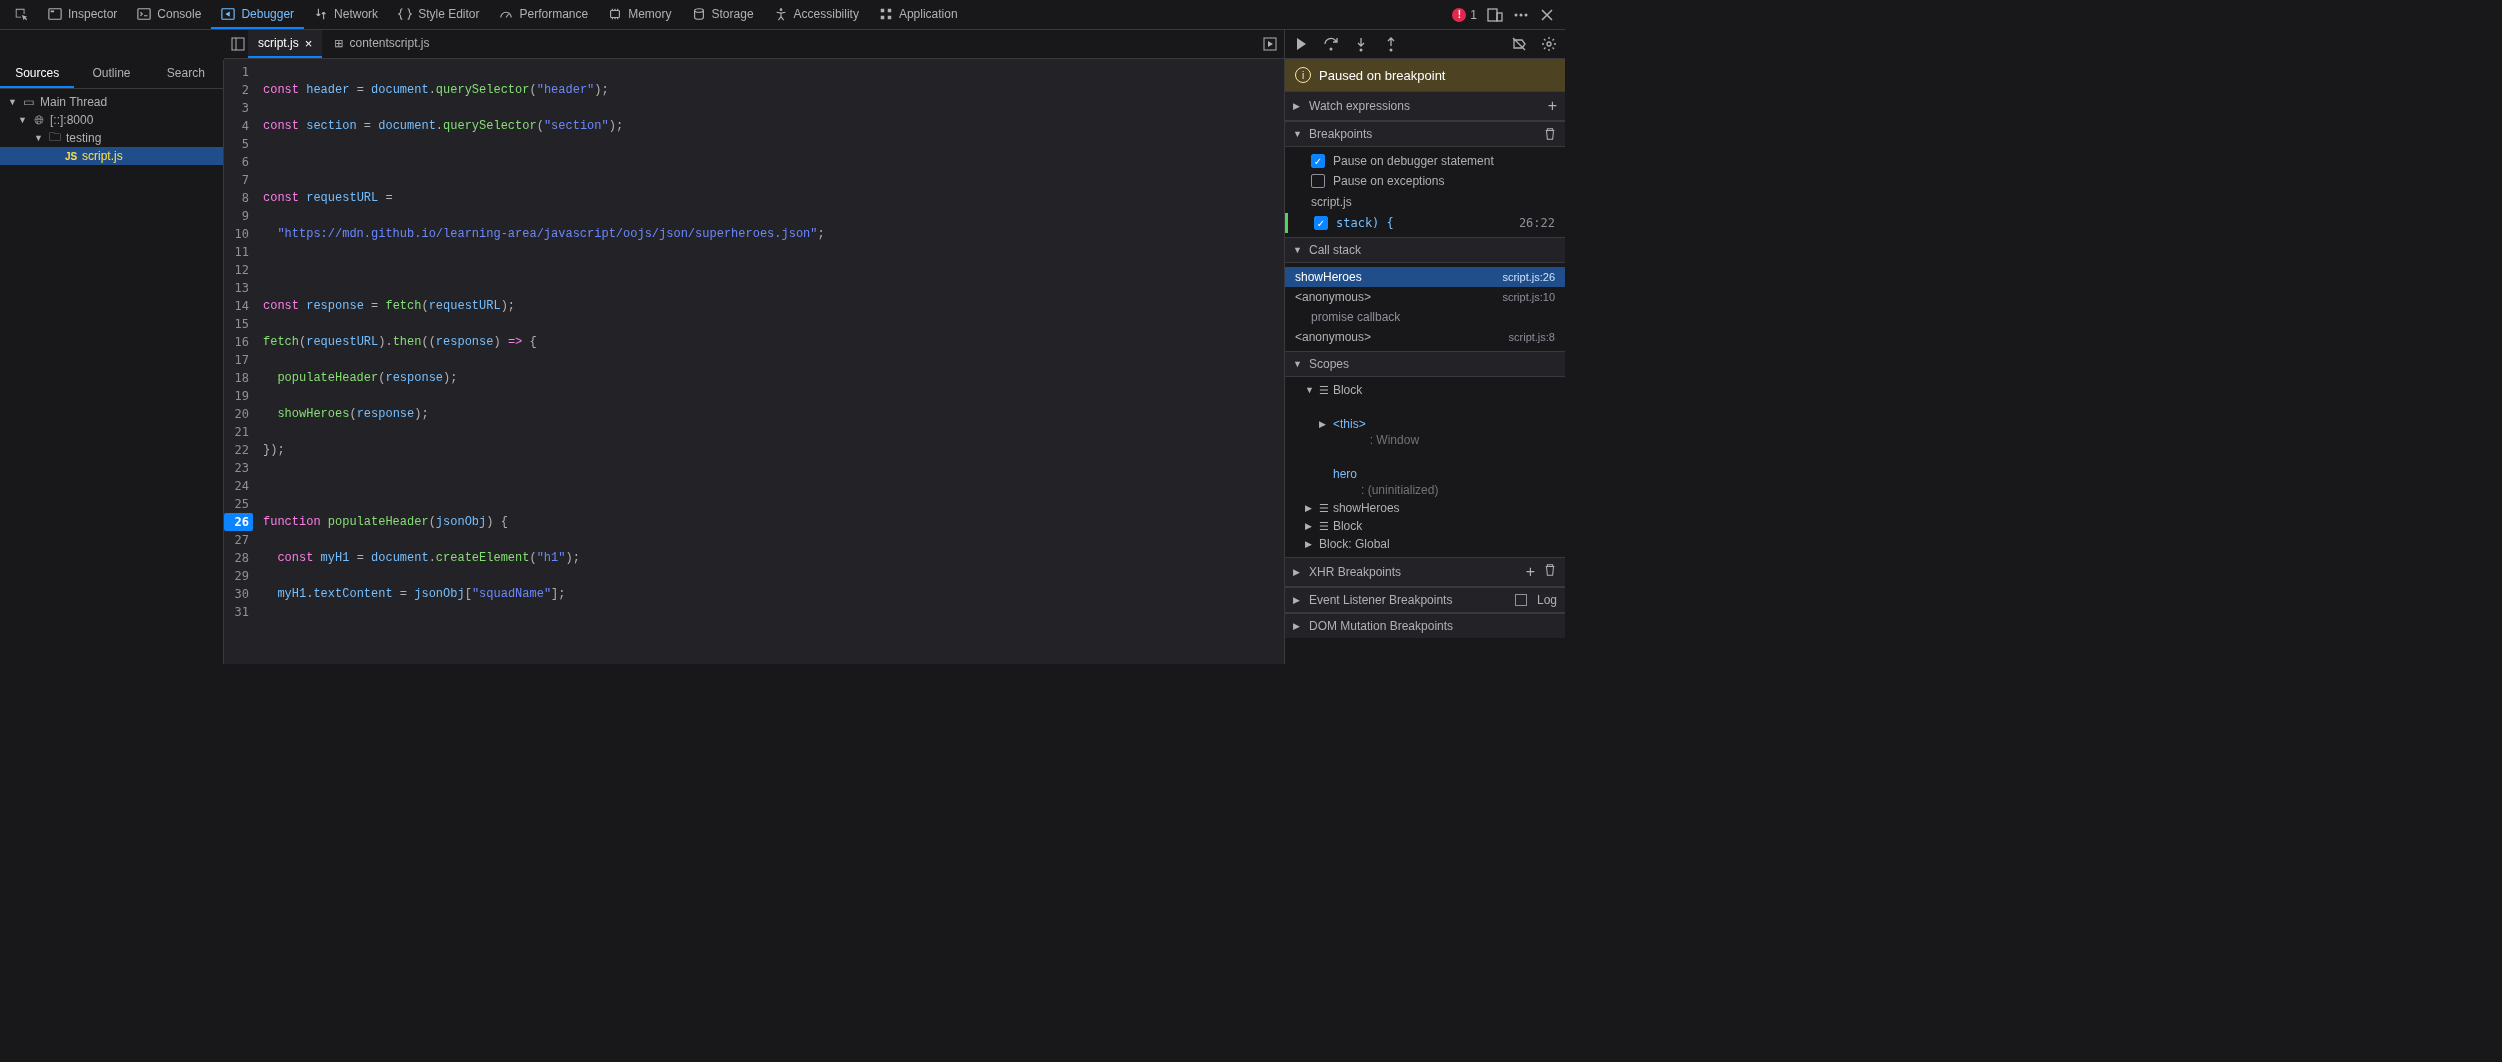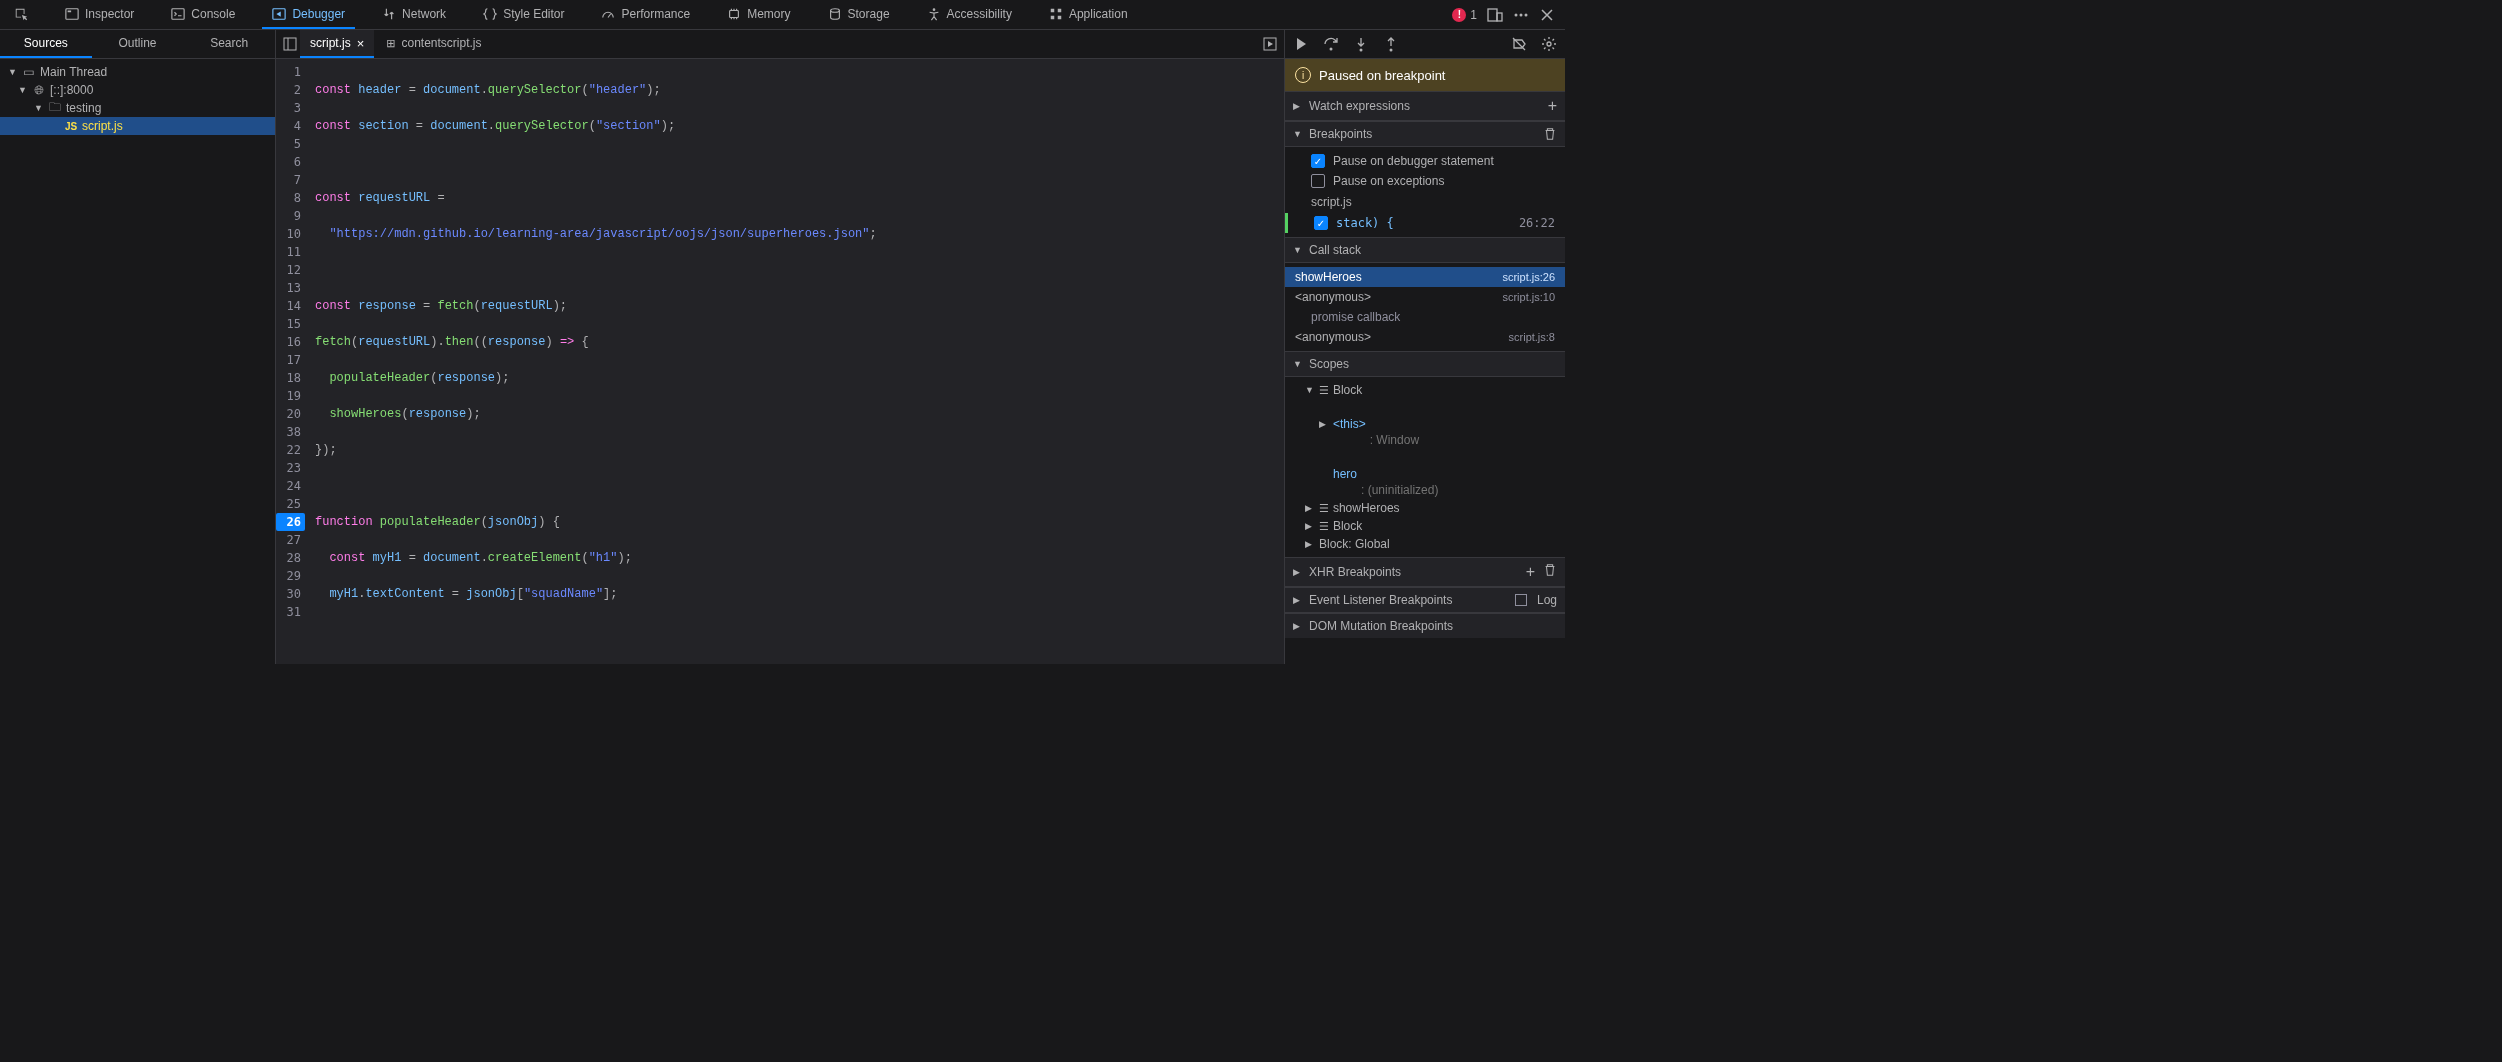--- a/index.html
+++ b/index.html
@@ -13,38 +13,37 @@
   height: 664px;
 }
 .devtools { display: flex; flex-direction: column; height: 100%; }
 
 .top-tabs {
   display: flex; align-items: center;
   background: #18181a;
   border-bottom: 1px solid #38383d;
   height: 30px;
   padding: 0 4px;
-  gap: 17px;
 }
 .top-tab {
   display: flex; align-items: center; gap: 6px;
   padding: 0 10px; height: 100%;
   cursor: pointer; color: #b1b1b3;
   border-bottom: 2px solid transparent;
 }
 .top-tab.active { color: #75bfff; border-bottom-color: #0a84ff; }
 .top-tab svg { width: 14px; height: 14px; }
 .top-right { margin-left: auto; display: flex; align-items: center; gap: 10px; padding-right: 6px; }
 .err-badge { display:flex;align-items:center;gap:4px; }
 .err-dot { width:14px;height:14px;background:#e22850;border-radius:50%;display:flex;align-items:center;justify-content:center;color:#fff;font-size:10px;font-weight:bold;}
 .ico-btn { width:16px;height:16px;cursor:pointer;fill:#b1b1b3; }
 
 .main { display: flex; flex: 1; min-height: 0; }
 
-.left-panel { width: 276px; background: #18181a; border-right: 1px solid #38383d; display:flex;flex-direction:column; }
+.left-panel { width: 224px; background: #18181a; border-right: 1px solid #38383d; display:flex;flex-direction:column;margin-top:30px; }
 .left-tabs { display:flex; border-bottom:1px solid #38383d; height:29px; }
 .left-tab { flex:1;display:flex;align-items:center;justify-content:center;cursor:pointer;color:#b1b1b3;border-bottom:2px solid transparent; }
 .left-tab.active { color:#fff;border-bottom-color:#0a84ff; }
 .tree { padding: 4px 0; font-size: 12px; }
 .tree-row { display:flex;align-items:center;gap:4px;padding:2px 8px;cursor:pointer;height:18px; }
 .tree-row.selected { background:#204e8a;color:#fde047; }
 .tree-arrow { width:10px;font-size:9px; }
 .tree-ico { width:14px;display:inline-flex;justify-content:center; }
 .indent-1{padding-left:18px;} .indent-2{padding-left:34px;} .indent-3{padding-left:50px;}
 
@@ -266,21 +265,21 @@
             <div class="ln">11</div>
             <div class="ln">12</div>
             <div class="ln">13</div>
             <div class="ln">14</div>
             <div class="ln">15</div>
             <div class="ln">16</div>
             <div class="ln">17</div>
             <div class="ln">18</div>
             <div class="ln">19</div>
             <div class="ln">20</div>
-            <div class="ln">38</div>
+            <div class="ln">21</div>
             <div class="ln">22</div>
             <div class="ln">23</div>
             <div class="ln">24</div>
             <div class="ln">25</div>
             <div class="ln bp">26</div>
             <div class="ln">27</div>
             <div class="ln">28</div>
             <div class="ln">29</div>
             <div class="ln">30</div>
             <div class="ln">31</div>

